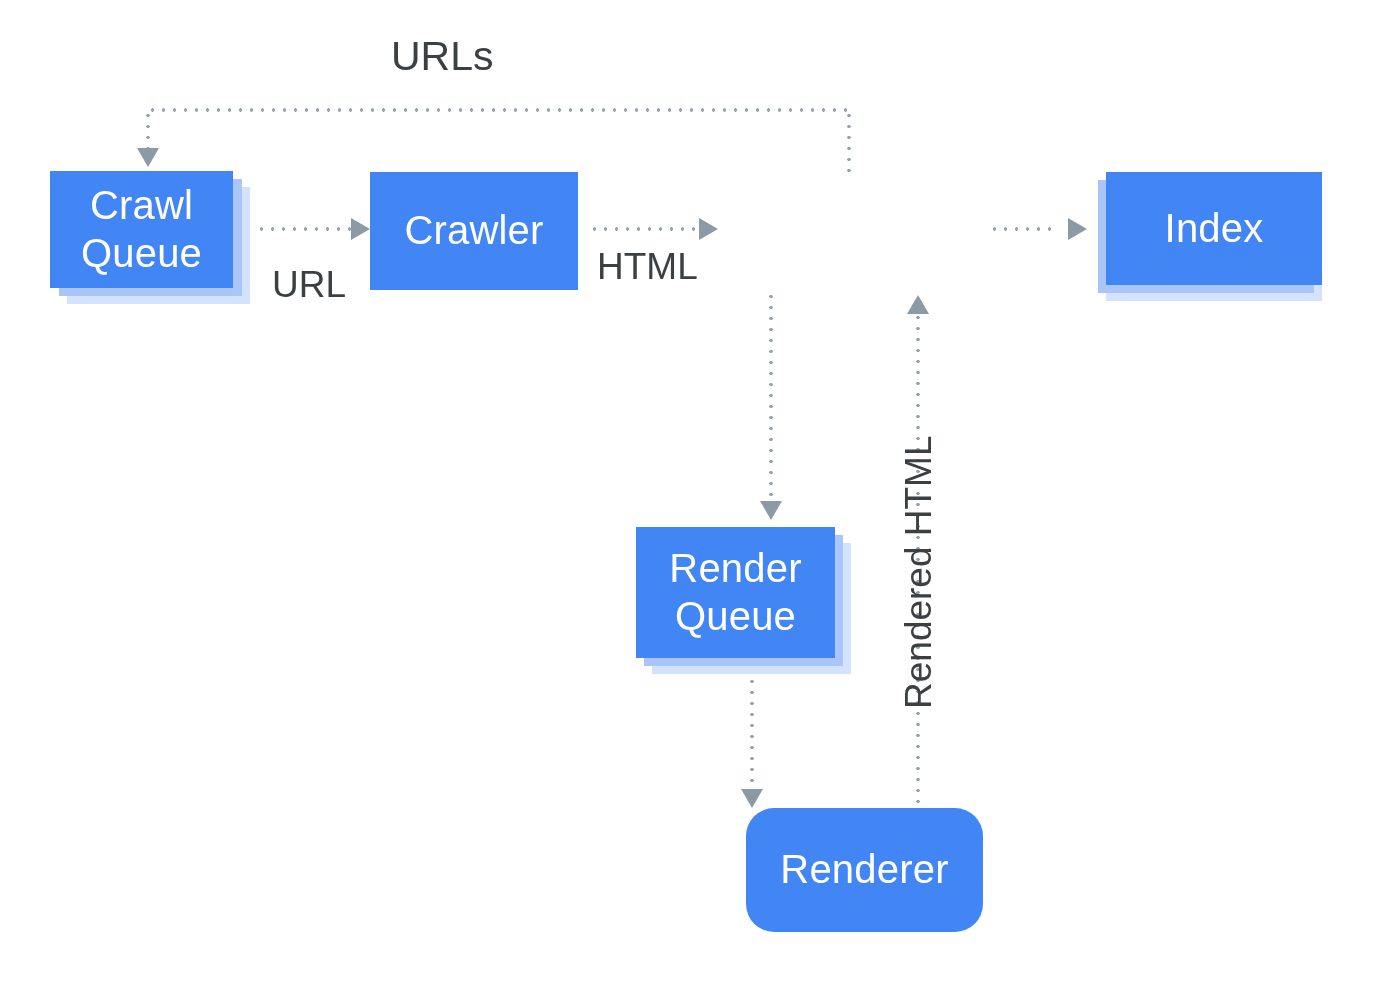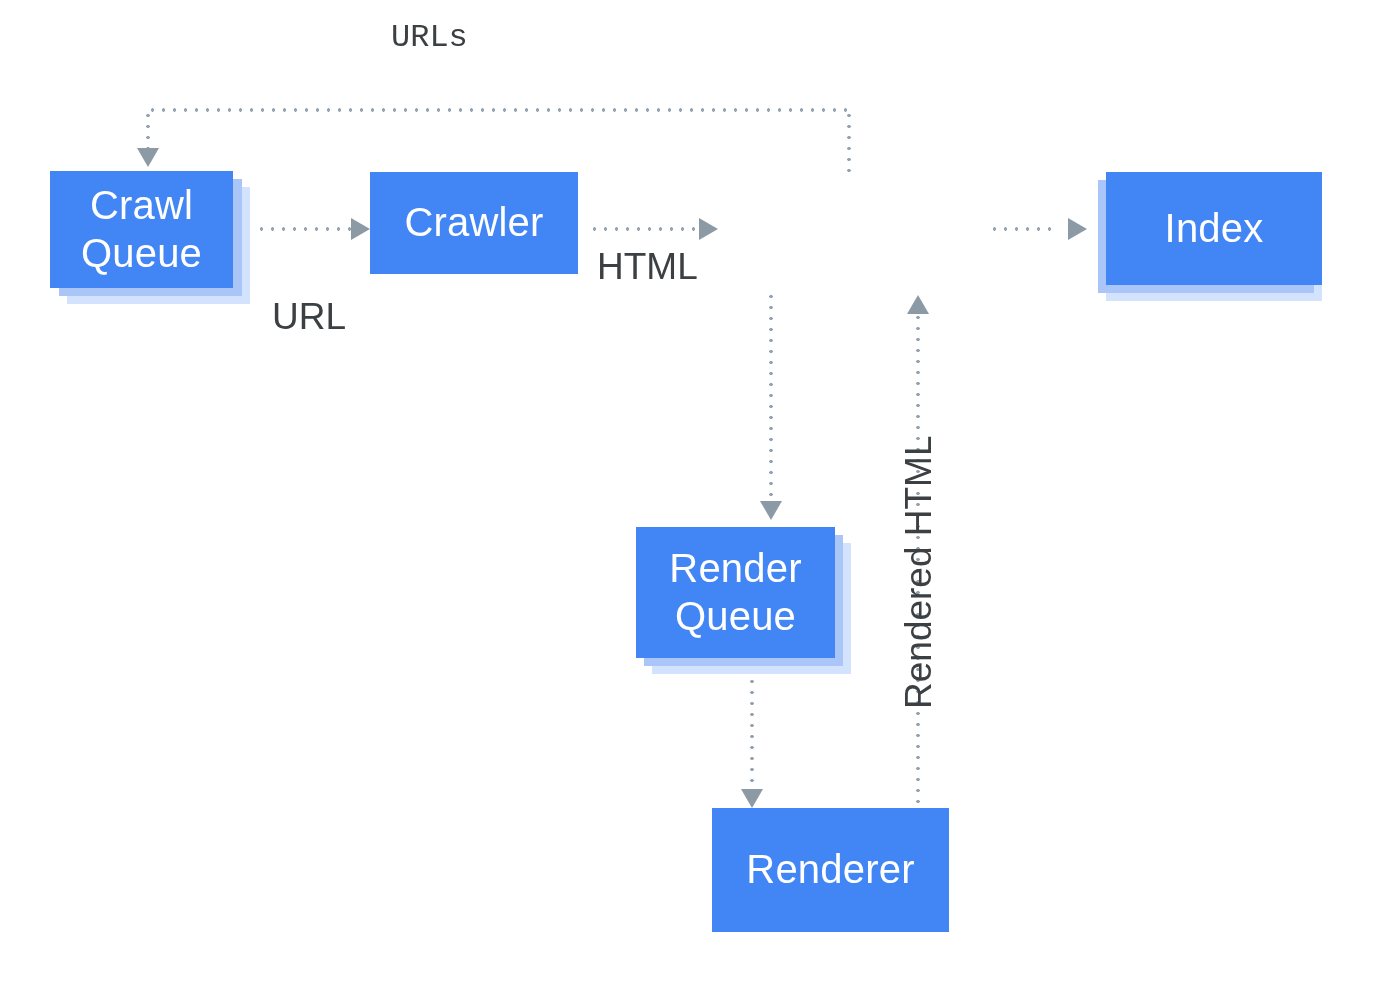--- a/index.html
+++ b/index.html
@@ -93,39 +93,39 @@
     border-left: 11px solid transparent;
     border-right: 11px solid transparent;
     border-bottom: 19px solid #8c9aa6;
   }
 </style>
 </head>
 <body>
 
 <div id="canvas">
 
-  <div class="edge-label" style="left:391px; top:19px; font-size:32px;font-family:Liberation Mono, monospace;">URLs</div>
+  <div class="edge-label" style="left:391px; top:33px; font-size:41px;">URLs</div>
 
   <div class="dot-v" style="left:847px; top:110px; height:62px;"></div>
   <div class="dot-h" style="left:147px; top:108px; width:703px;"></div>
   <div class="dot-v" style="left:146px; top:110px; height:42px;"></div>
   <div class="arrow arrow-down" style="left:137px; top:148px;"></div>
 
   <div class="deck-light" style="left:67px; top:187px; width:183px; height:117px;"></div>
   <div class="deck-mid" style="left:59px; top:179px; width:183px; height:117px;"></div>
   <div class="node" style="left:50px; top:171px; width:183px; height:117px; font-size:40px; flex-direction:column;">
     <span>Crawl</span>
     <span>Queue</span>
   </div>
 
   <div class="dot-h" style="left:256px; top:227px; width:98px;"></div>
   <div class="arrow arrow-right" style="left:351px; top:218px;"></div>
-  <div class="edge-label" style="left:272px; top:264px; font-size:37px;margin-top:32px;">URL</div>
+  <div class="edge-label" style="left:272px; top:264px; font-size:37px;">URL</div>
 
-  <div class="node" style="left:370px; top:172px; width:208px; height:102px; font-size:40px;">
+  <div class="node" style="left:370px; top:172px; width:208px; height:118px; font-size:40px;">
     <span>Crawler</span>
   </div>
 
   <div class="dot-h" style="left:589px; top:227px; width:112px;"></div>
   <div class="arrow arrow-right" style="left:699px; top:218px;"></div>
   <div class="edge-label" style="left:597px; top:246px; font-size:37px;">HTML</div>
 
 
   <div class="dot-h" style="left:989px; top:227px; width:70px;"></div>
   <div class="arrow arrow-right" style="left:1068px; top:218px;"></div>
@@ -142,21 +142,21 @@
   <div class="deck-light" style="left:652px; top:543px; width:199px; height:131px;"></div>
   <div class="deck-mid" style="left:644px; top:535px; width:199px; height:131px;"></div>
   <div class="node" style="left:636px; top:527px; width:199px; height:131px; font-size:40px; flex-direction:column;">
     <span>Render</span>
     <span>Queue</span>
   </div>
 
   <div class="dot-v" style="left:750px; top:676px; height:110px;"></div>
   <div class="arrow arrow-down" style="left:741px; top:789px;"></div>
 
-  <div class="node" style="left:712px; top:808px; width:237px; height:124px; font-size:40px;">
+  <div class="node" style="left:746px; top:808px; width:237px; height:124px; font-size:40px;border-radius:28px;">
     <span>Renderer</span>
   </div>
 
   <div class="dot-v" style="left:916px; top:312px; height:498px;"></div>
   <div class="arrow arrow-up" style="left:907px; top:295px;"></div>
   <div class="edge-label rot-label" style="left:898px; top:709px; font-size:37px;">Rendered HTML</div>
 
 </div>
 
 </body></html>

